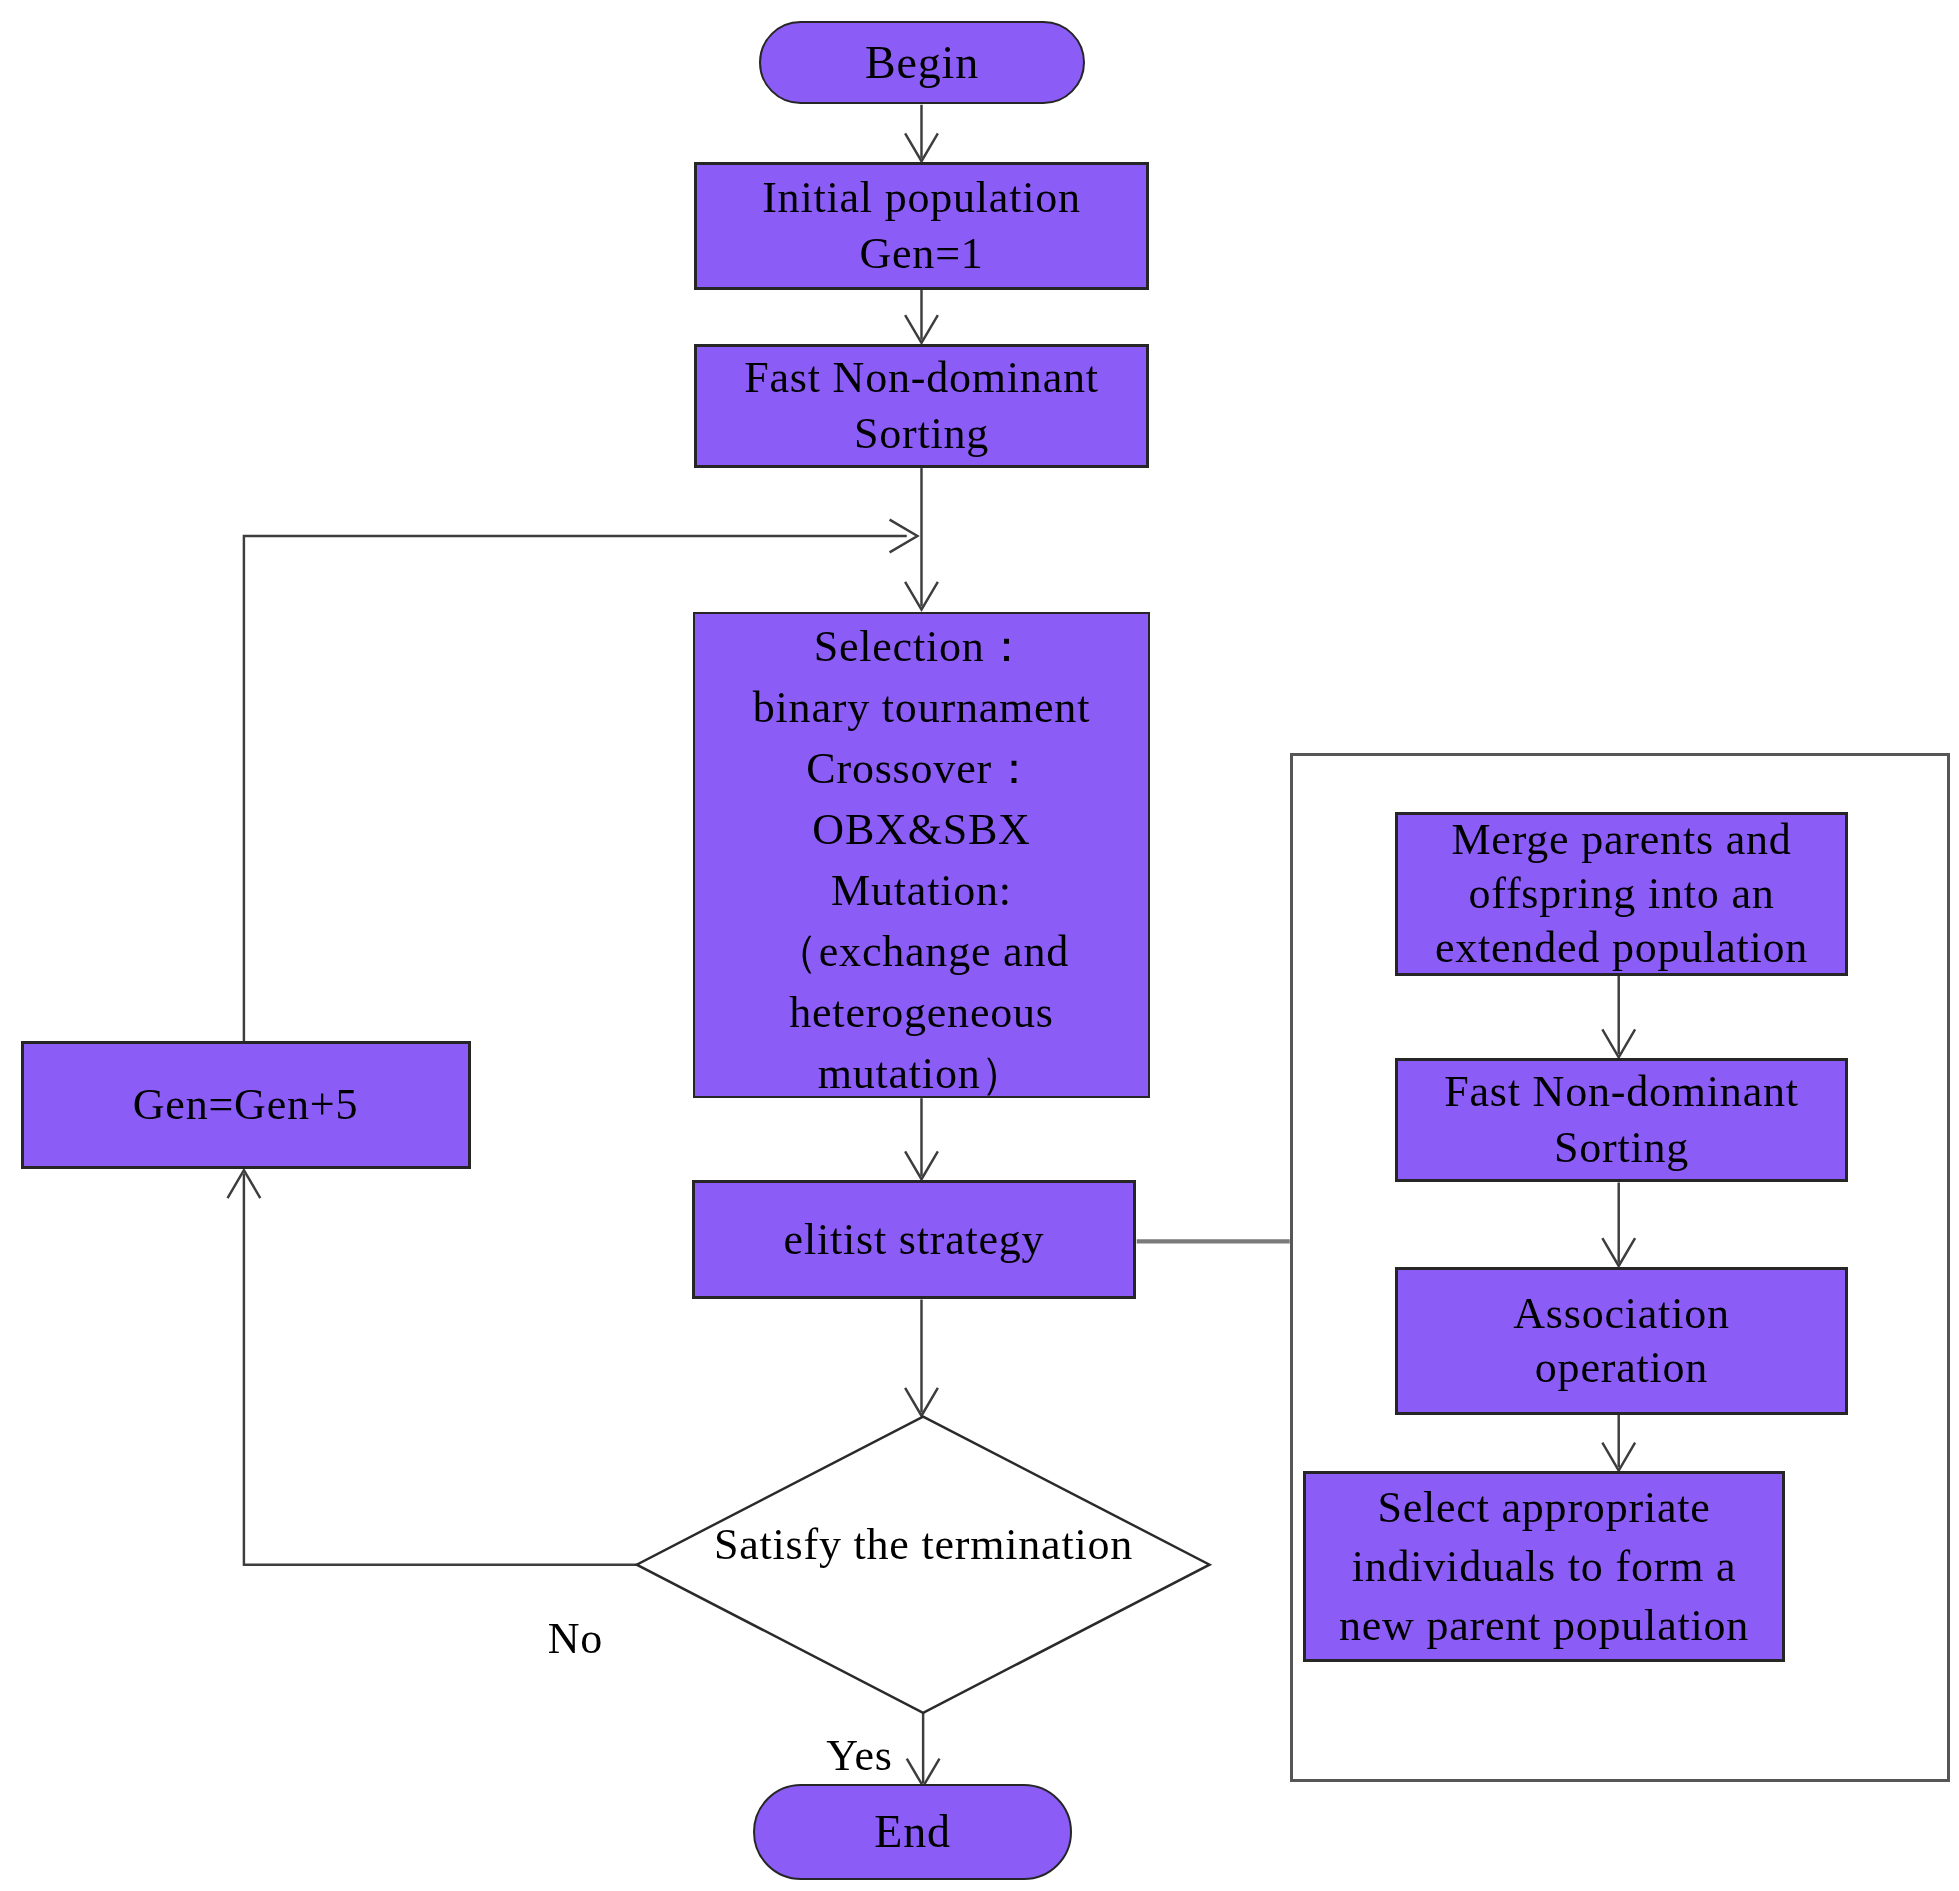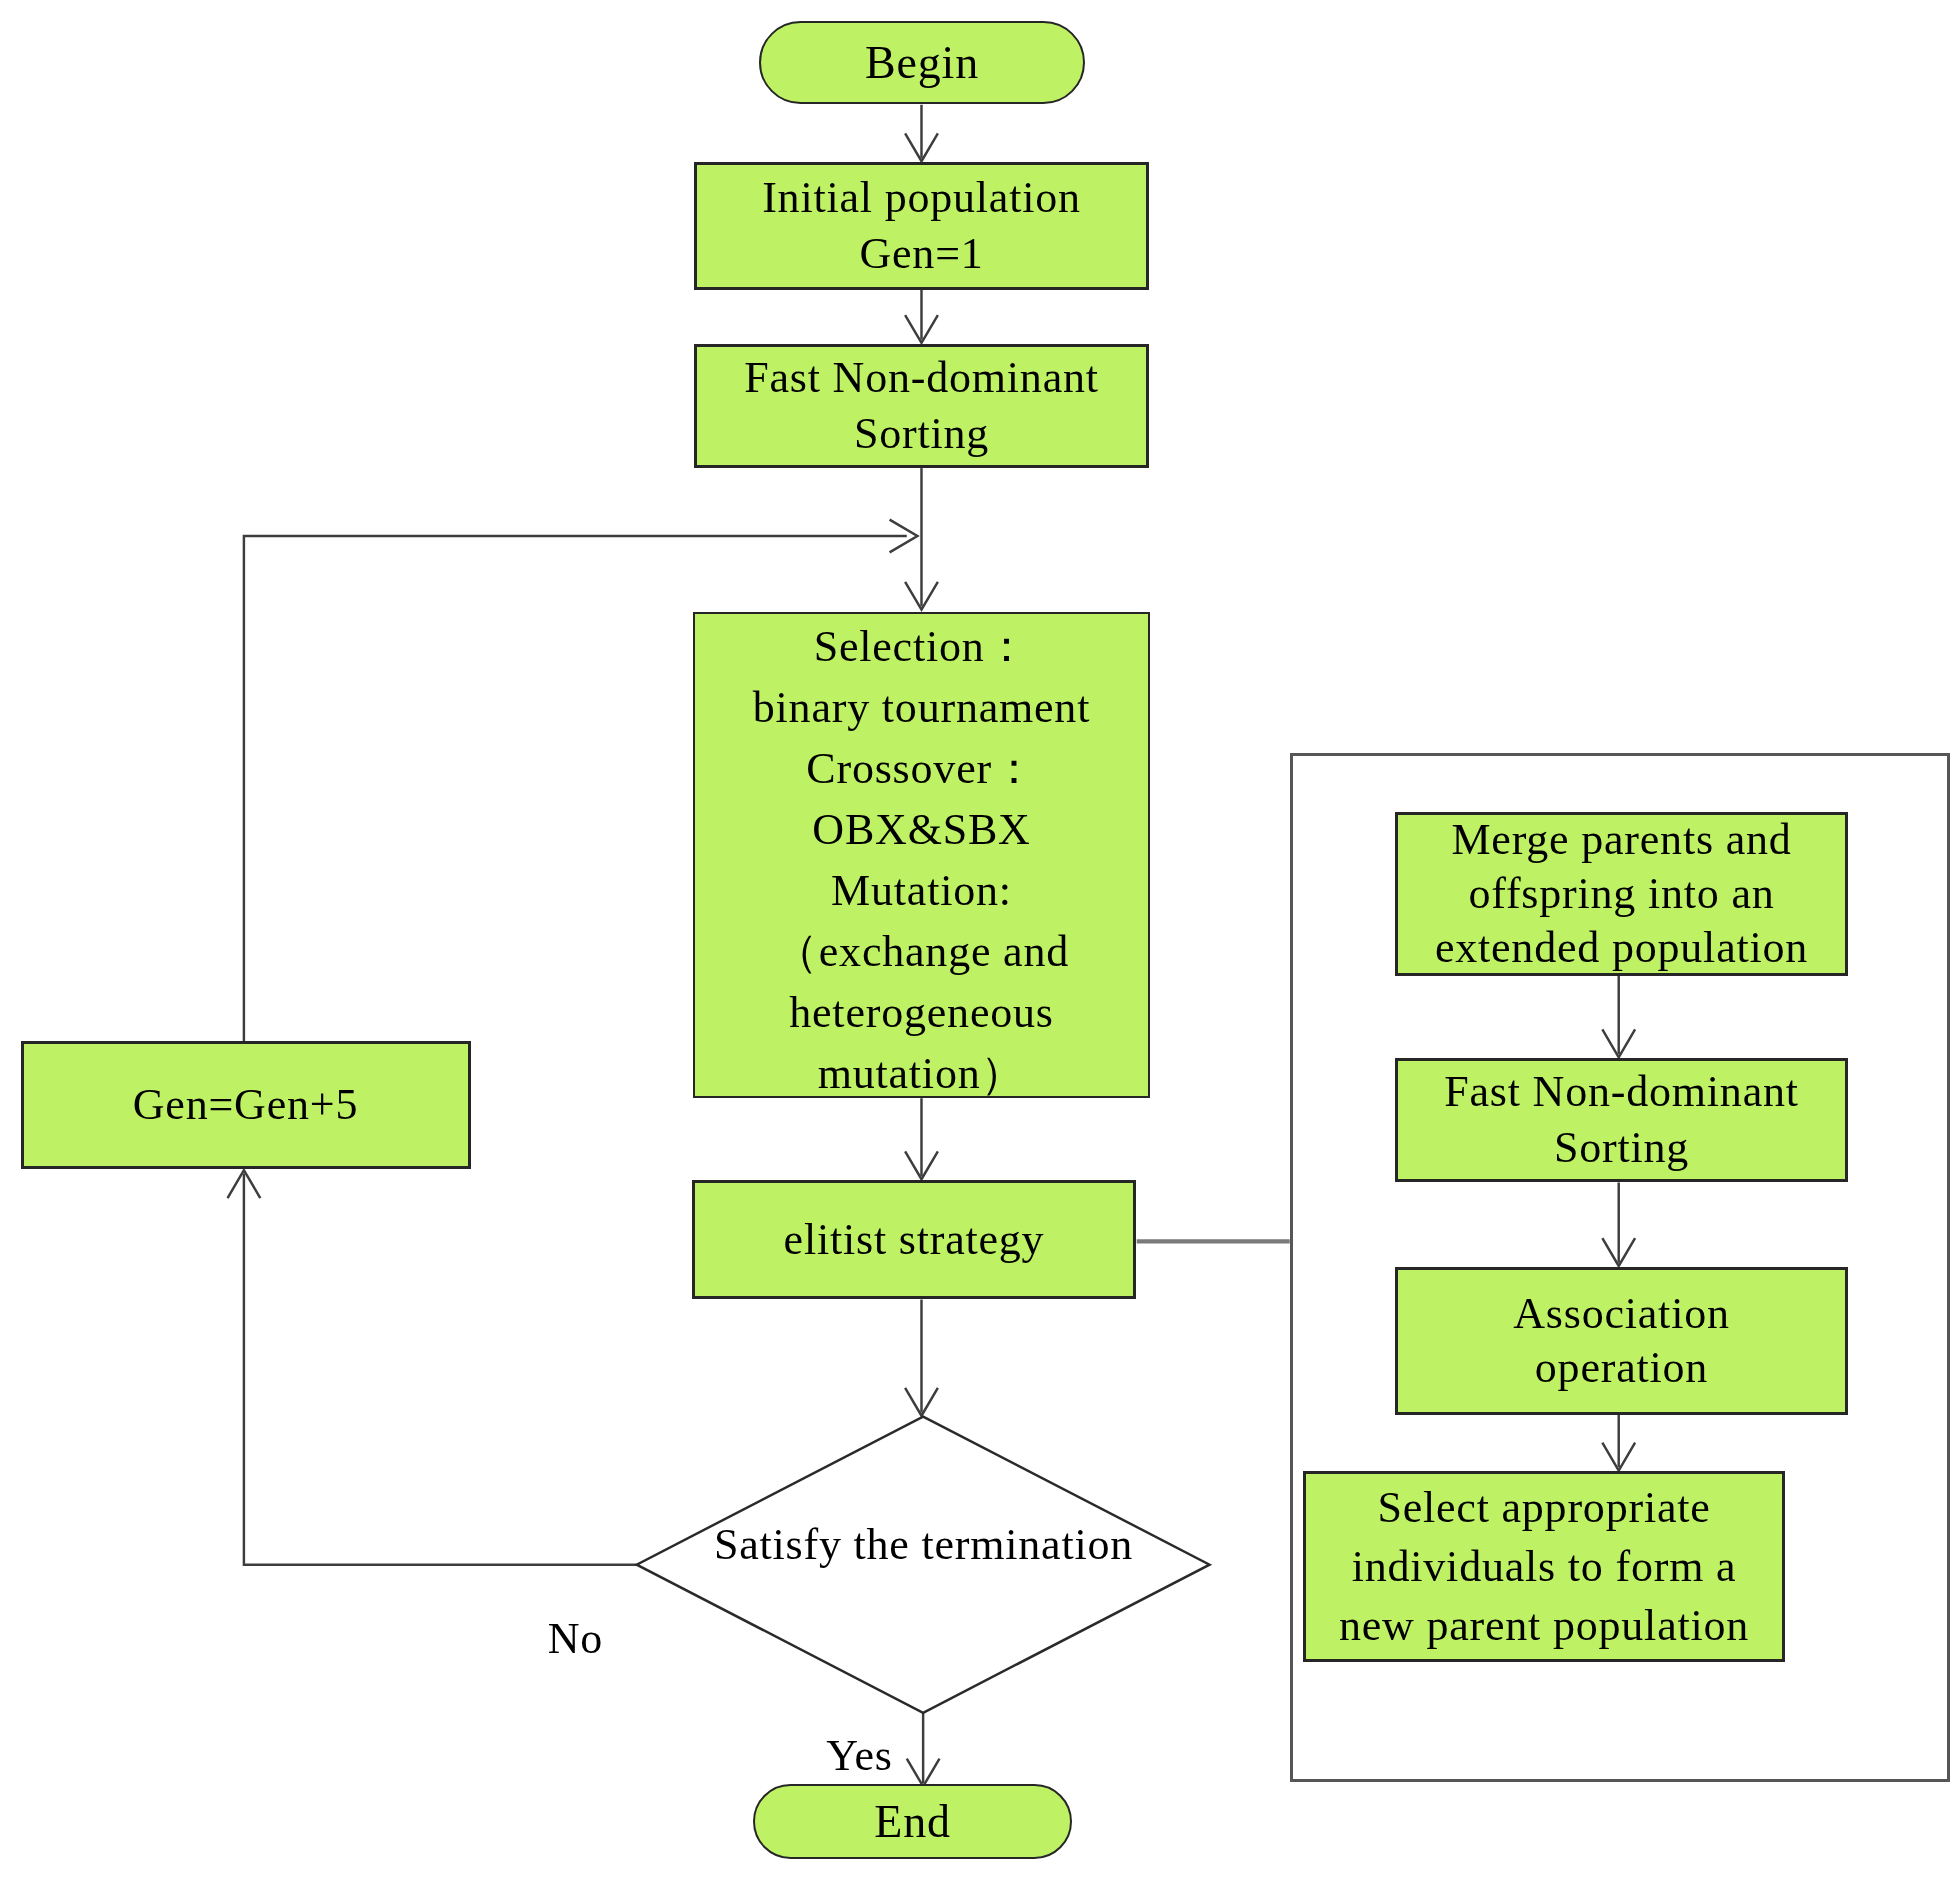--- a/index.html
+++ b/index.html
@@ -20,21 +20,21 @@
     overflow:hidden;
   }
   svg.wires{position:absolute;left:0;top:0;width:1960px;height:1892px;z-index:1;}
   .container-box{
     position:absolute;z-index:2;
     border:3.3px solid var(--cborder);
     background:transparent;box-sizing:border-box;
   }
   .node{
     position:absolute;z-index:3;
-    background:#bef264;
+    background:#8b5cf6;
     border:3.3px solid var(--border);
     box-sizing:border-box;
     display:flex;flex-direction:column;
     align-items:center;justify-content:center;
     font-size:44px;line-height:56px;letter-spacing:0.8px;
     color:var(--text);
   }
   .terminator{border-radius:818px;border-width:2.5px;font-size:46px;}
   .thin{border-width:2.5px;}
   .sel{justify-content:flex-start;line-height:61px;padding-top:1.6px;}
@@ -127,21 +127,21 @@
     <div>elitist strategy</div>
   </div>
 
   <div class="freetext" style="left:637px;top:1512px;width:573px;">
     <div>Satisfy the termination</div>
   </div>
 
   <div class="freetext" style="left:516px;top:1606px;width:119px;">No</div>
   <div class="freetext" style="left:798px;top:1723px;width:123px;">Yes</div>
 
-  <div class="node terminator" style="left:753px;top:1784px;width:319px;height:75px;">
+  <div class="node terminator" style="left:753px;top:1784px;width:319px;height:96px;">
     <div>End</div>
   </div>
 
   <div class="node" style="left:1395px;top:812px;width:453px;height:164px;line-height:54px;">
     <div>Merge parents and</div>
     <div>offspring into an</div>
     <div>extended population</div>
   </div>
 
   <div class="node" style="left:1395px;top:1058px;width:453px;height:124px;">

